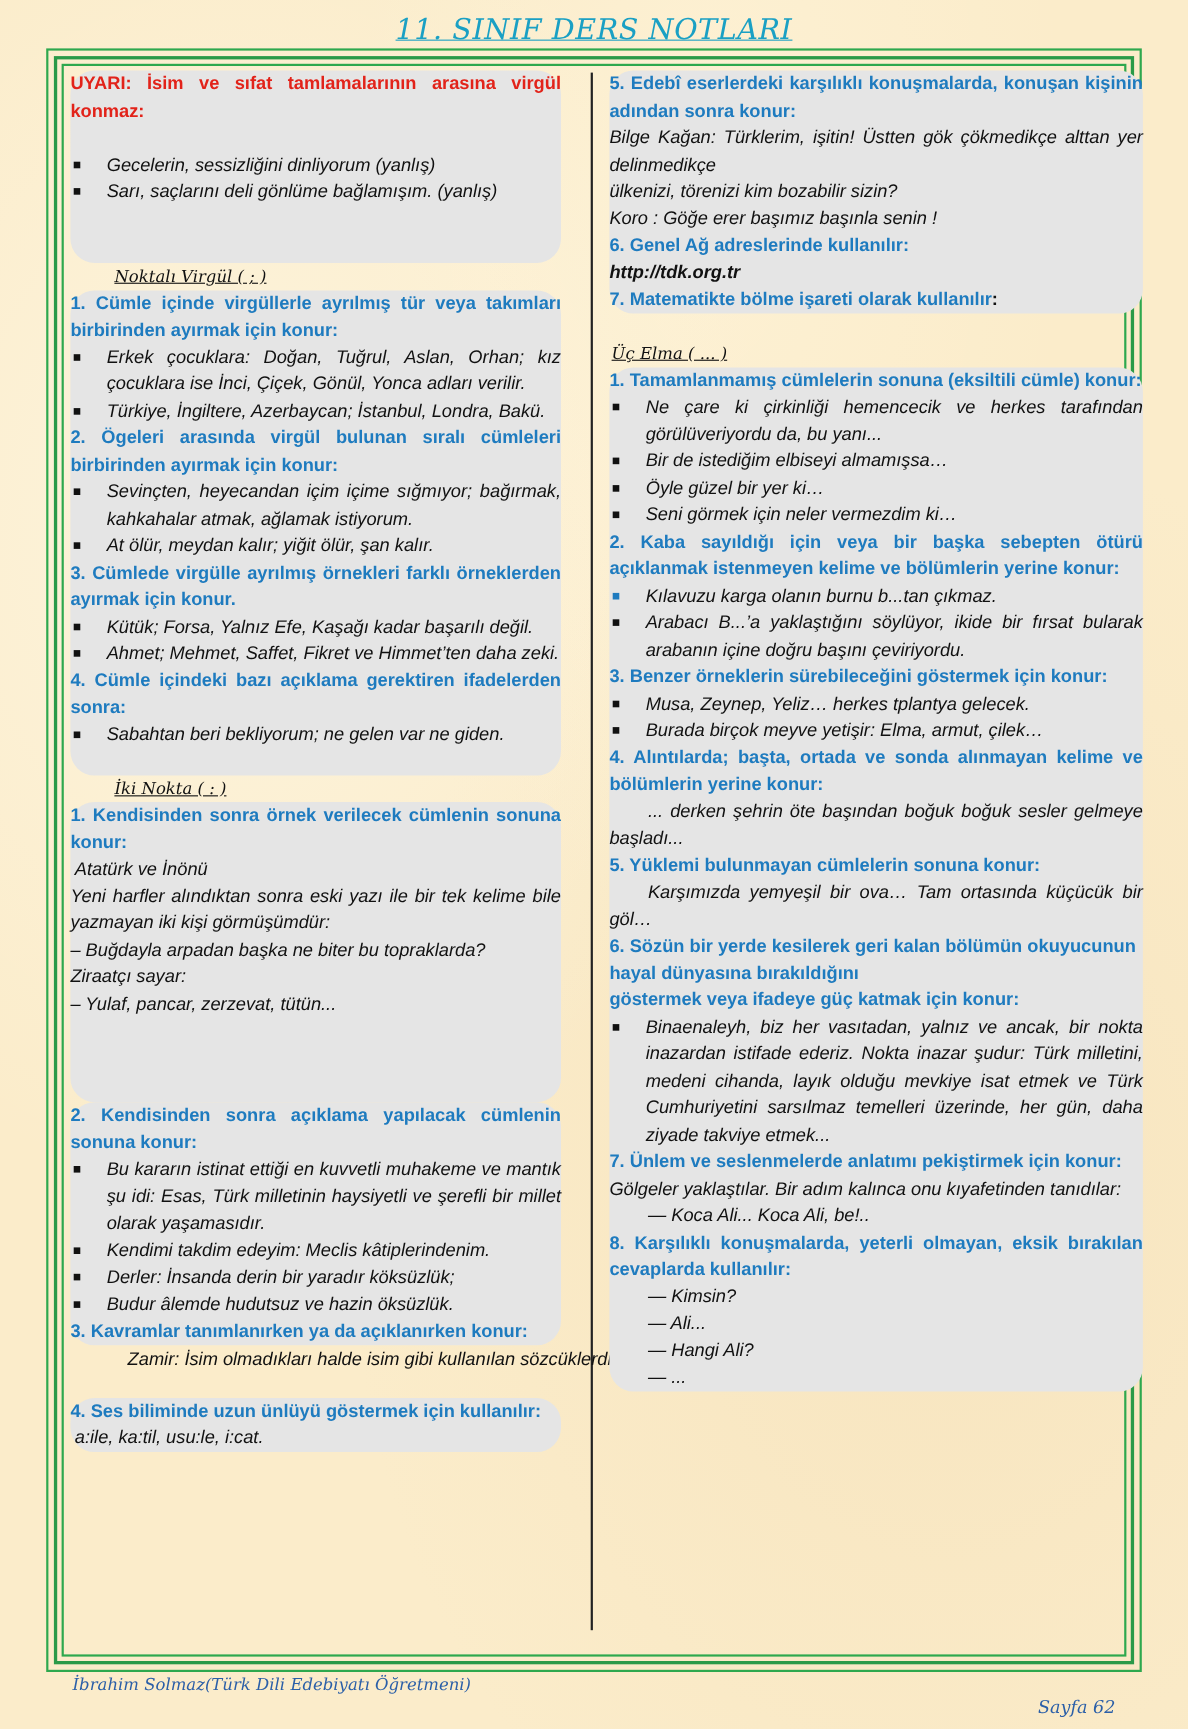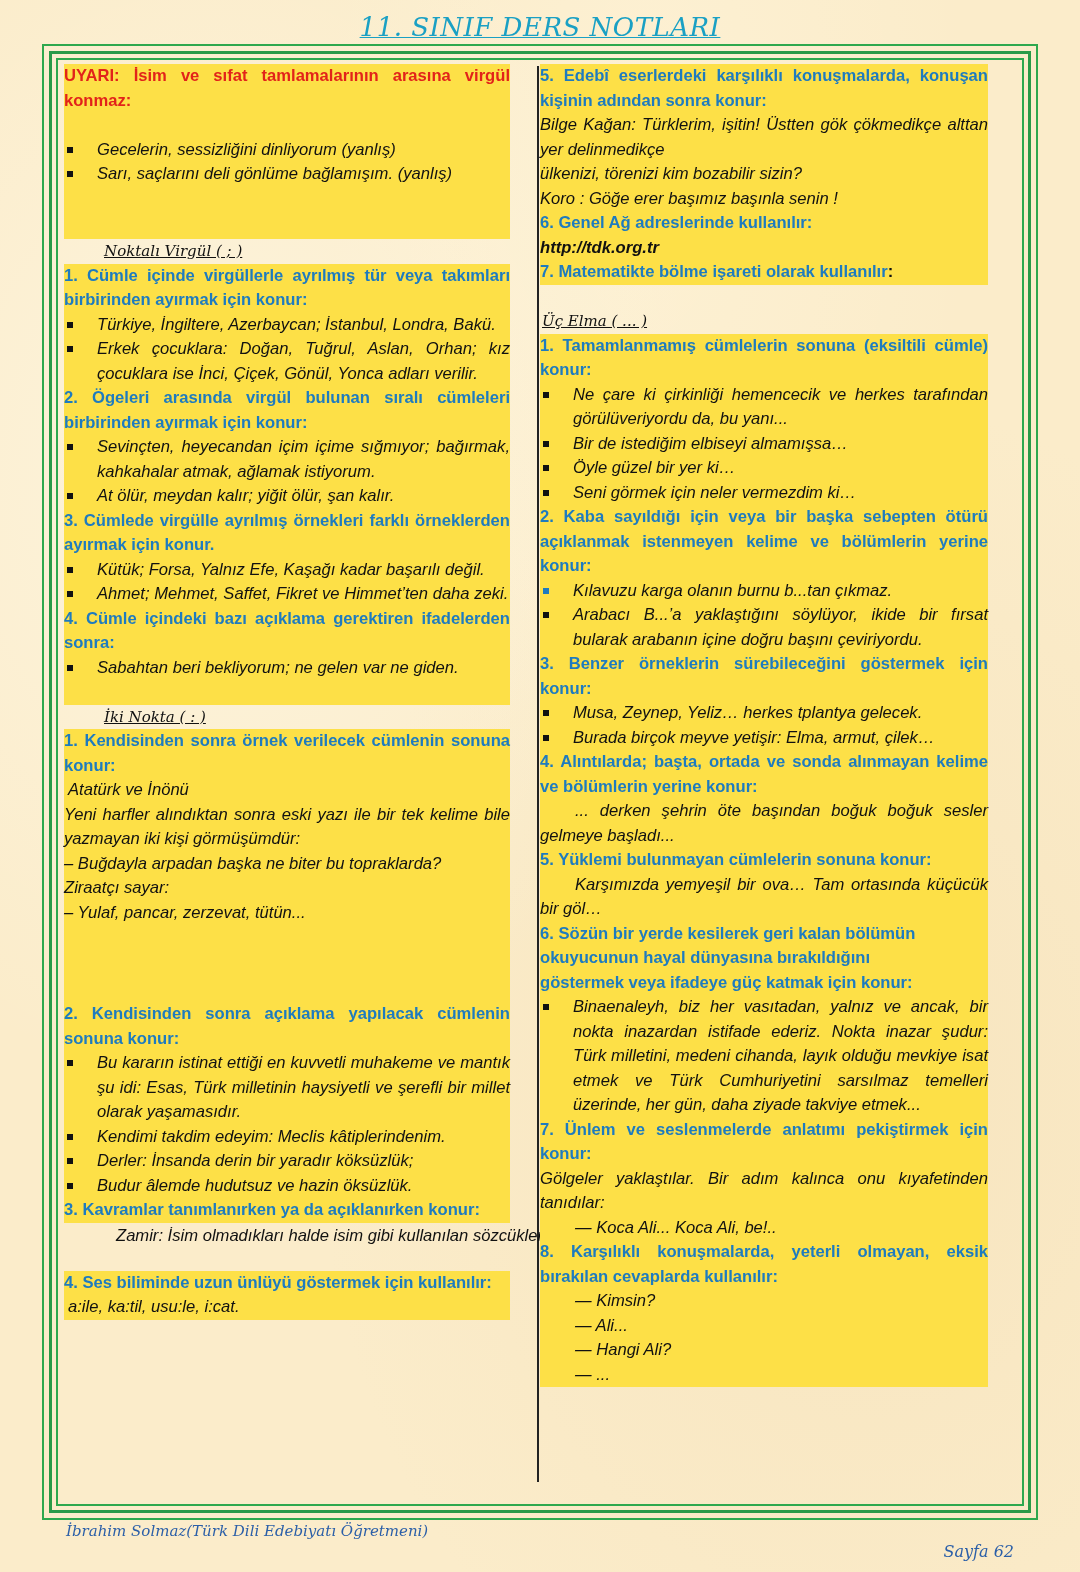--- a/index.html
+++ b/index.html
@@ -29,25 +29,25 @@
   .frame-inner {
     position: absolute; left: 56px; top: 58px; width: 968px; height: 1448px;
     border: 2px solid #2ea84e; box-sizing: border-box;
   }
   .col {
     position: absolute; top: 64px; box-sizing: border-box;
     font-family: "Liberation Sans", sans-serif; font-size: 16.6px; line-height: 24.5px;
     color: #111;
   }
   .col-left { left: 64px; width: 446px; }
-  .col-right { left: 540px; width: 448px; }
+  .col-right { left: 554px; width: 485px; }
   .divider {
     position: absolute; left: 537px; top: 66px; width: 2px; height: 1416px; background: #222;
   }
-  .blk { background: #fde047; }
+  .blk { background: #e5e5e5; border-radius: 22px; }
   .warn { color: #e2231a; font-weight: bold; text-align: justify; text-align-last: left; }
   .head { color: #1e7bbf; font-weight: bold; text-align: justify; text-align-last: left; }
   .ex { font-style: italic; text-align: justify; text-align-last: left; }
   .ex-b { font-style: italic; font-weight: bold; }
   .ul { list-style: none; margin: 0; padding: 0; }
   .ul li { position: relative; padding-left: 33px; font-style: italic; text-align: justify; text-align-last: left; }
   .ul li .bullet {
     position: absolute; left: 3px; top: 9px; width: 6px; height: 6px; background: #111;
   }
   .section-title {
@@ -89,22 +89,22 @@
     </ul>
     <div class="gap"></div>
     <div class="gap" style="height:28px"></div>
   </div>
 
   <div class="section-title">Noktalı Virgül ( ; )</div>
 
   <div class="blk">
     <div class="head">1. Cümle içinde virgüllerle ayrılmış tür veya takımları birbirinden ayırmak için konur:</div>
     <ul class="ul">
+      <li><span class="bullet"></span><span>Erkek çocuklara: Doğan, Tuğrul, Aslan, Orhan; kız çocuklara ise İnci, Çiçek, Gönül, Yonca adları verilir.</span></li>
       <li><span class="bullet"></span><span>Türkiye, İngiltere, Azerbaycan; İstanbul, Londra, Bakü.</span></li>
-      <li><span class="bullet"></span><span>Erkek çocuklara: Doğan, Tuğrul, Aslan, Orhan; kız çocuklara ise İnci, Çiçek, Gönül, Yonca adları verilir.</span></li>
     </ul>
     <div class="head">2. Ögeleri arasında virgül bulunan sıralı cümleleri birbirinden ayırmak için konur:</div>
     <ul class="ul">
       <li><span class="bullet"></span><span>Sevinçten, heyecandan içim içime sığmıyor; bağırmak, kahkahalar atmak, ağlamak istiyorum.</span></li>
       <li><span class="bullet"></span><span>At ölür, meydan kalır; yiğit ölür, şan kalır.</span></li>
     </ul>
     <div class="head">3. Cümlede virgülle ayrılmış örnekleri farklı örneklerden ayırmak için konur.</div>
     <ul class="ul">
       <li><span class="bullet"></span><span>Kütük; Forsa, Yalnız Efe, Kaşağı kadar başarılı değil.</span></li>
       <li><span class="bullet"></span><span>Ahmet; Mehmet, Saffet, Fikret ve Himmet’ten daha zeki.</span></li>

